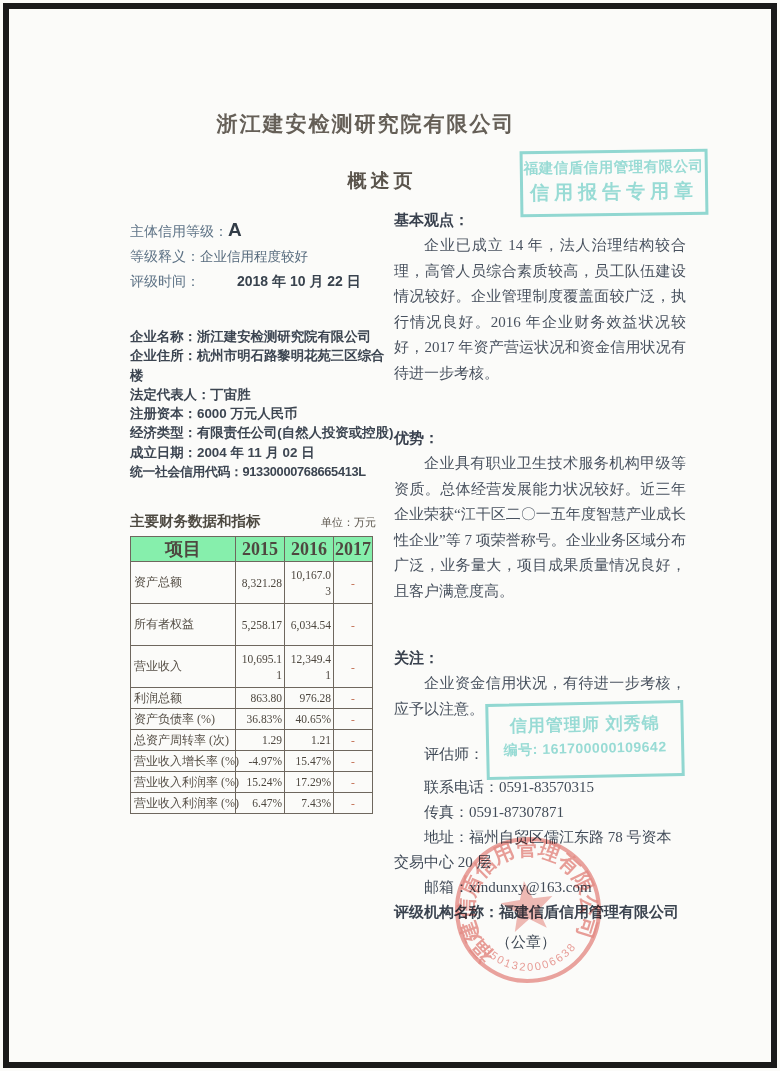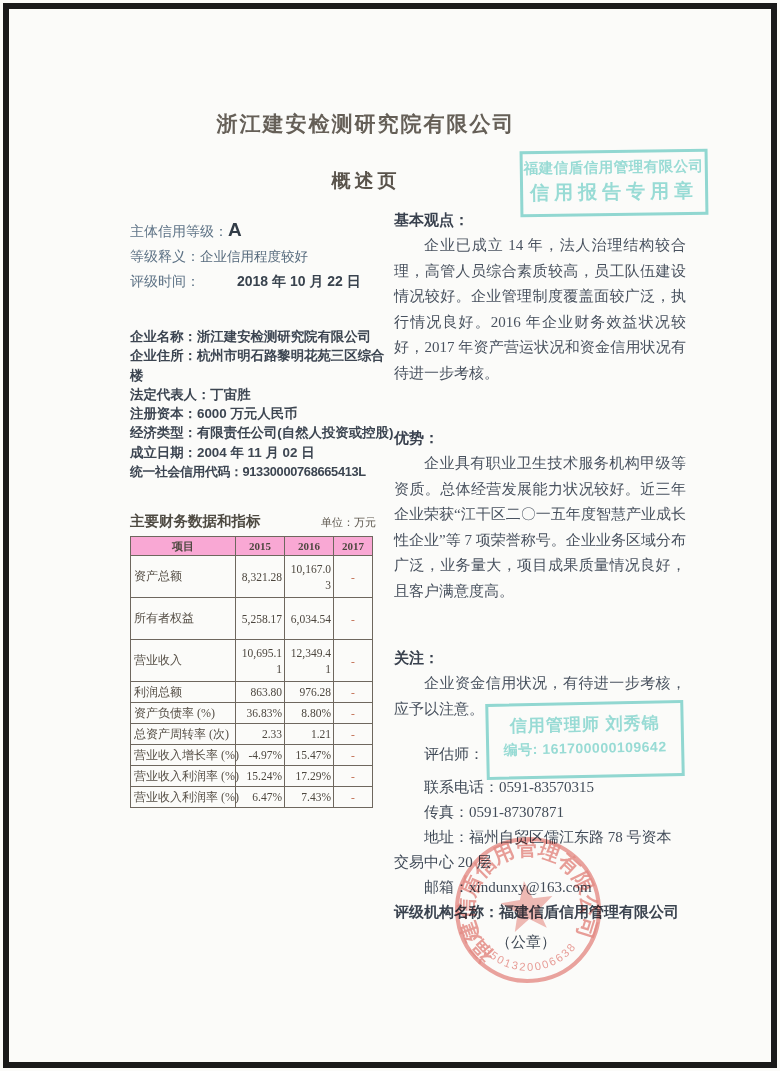--- a/index.html
+++ b/index.html
@@ -15,21 +15,21 @@
   }
   
   .title{
     position:absolute;left:0;top:110px;width:732px;margin:0;
     text-align:center;font-family:"Liberation Sans","DejaVu Sans",sans-serif;
     font-size:21px;font-weight:bold;letter-spacing:2px;color:#655f57;
   }
   .subtitle{
     position:absolute;left:0;top:168px;width:732px;margin:0;
     text-align:center;font-family:"Liberation Sans","DejaVu Sans",sans-serif;
-    font-size:19px;font-weight:bold;letter-spacing:4px;color:#59534b;
+    font-size:19px;font-weight:bold;letter-spacing:4px;color:#59534b;padding-left:16px;
   }
   
   .stamp{position:absolute;mix-blend-mode:multiply;opacity:.82;text-align:center;
     font-family:"Liberation Sans","DejaVu Sans",sans-serif;}
   .stamp-report{
     left:520px;top:150px;width:182px;height:60px;
     border:3px solid #7bd3cd;color:#85d8d2;transform:rotate(-.8deg);
   }
   .stamp-report .st-l1{font-size:14.5px;font-weight:bold;margin-top:5px;letter-spacing:.5px;}
   .stamp-report .st-l2{font-size:19px;font-weight:bold;letter-spacing:5px;margin-top:2px;}
@@ -50,22 +50,22 @@
   .company p{margin:0;line-height:19.3px;font-size:13.4px;font-weight:bold;
     font-family:"Liberation Sans","DejaVu Sans",sans-serif;color:#3c4551;}
   .company p:last-child{font-size:12.8px;letter-spacing:-.3px;}
   
   .fin-head{display:flex;justify-content:space-between;align-items:baseline;
     width:246px;margin-top:31px;margin-bottom:5px;}
   .fin-title{font-size:14.5px;font-weight:bold;color:#4e4a42;}
   .fin-unit{font-size:11px;color:#5c564d;}
   .fin-table{border-collapse:collapse;table-layout:fixed;width:242px;}
   .fin-table th,.fin-table td{border:1px solid #6e675e;}
-  .fin-table thead th{height:18px;font-size:11px;font-weight:bold;
-    color:#4e4840;background:#f9a8d4;text-align:center;padding:0;}
+  .fin-table thead th{height:18px;font-size:18px;font-weight:bold;
+    color:#4e4840;background:#86efac;text-align:center;padding:0;}
   .fin-table .c0{width:104px;}
   .fin-table .c1{width:48px;}
   .fin-table .c2{width:48px;}
   .fin-table .c3{width:38px;}
   .fin-table tbody th{font-size:12px;font-weight:normal;color:#554e45;
     text-align:left;padding:1px 2px 1px 3px;white-space:nowrap;}
   .fin-table tbody td{font-size:11.5px;color:#4c463e;text-align:right;
     padding:1px 2px;word-break:break-all;line-height:16px;}
   .fin-table tbody tr{height:21px;}
   .fin-table tbody tr.tall{height:42px;}
@@ -150,26 +150,26 @@
         </tr>
         <tr>
           <th>利润总额</th>
           <td>863.80</td>
           <td>976.28</td>
           <td class="dash">-</td>
         </tr>
         <tr>
           <th>资产负债率 (%)</th>
           <td>36.83%</td>
-          <td>8.80%</td>
+          <td>40.65%</td>
           <td class="dash">-</td>
         </tr>
         <tr>
           <th>总资产周转率 (次)</th>
-          <td>2.33</td>
+          <td>1.29</td>
           <td>1.21</td>
           <td class="dash">-</td>
         </tr>
         <tr>
           <th>营业收入增长率 (%)</th>
           <td>-4.97%</td>
           <td>15.47%</td>
           <td class="dash">-</td>
         </tr>
         <tr>

